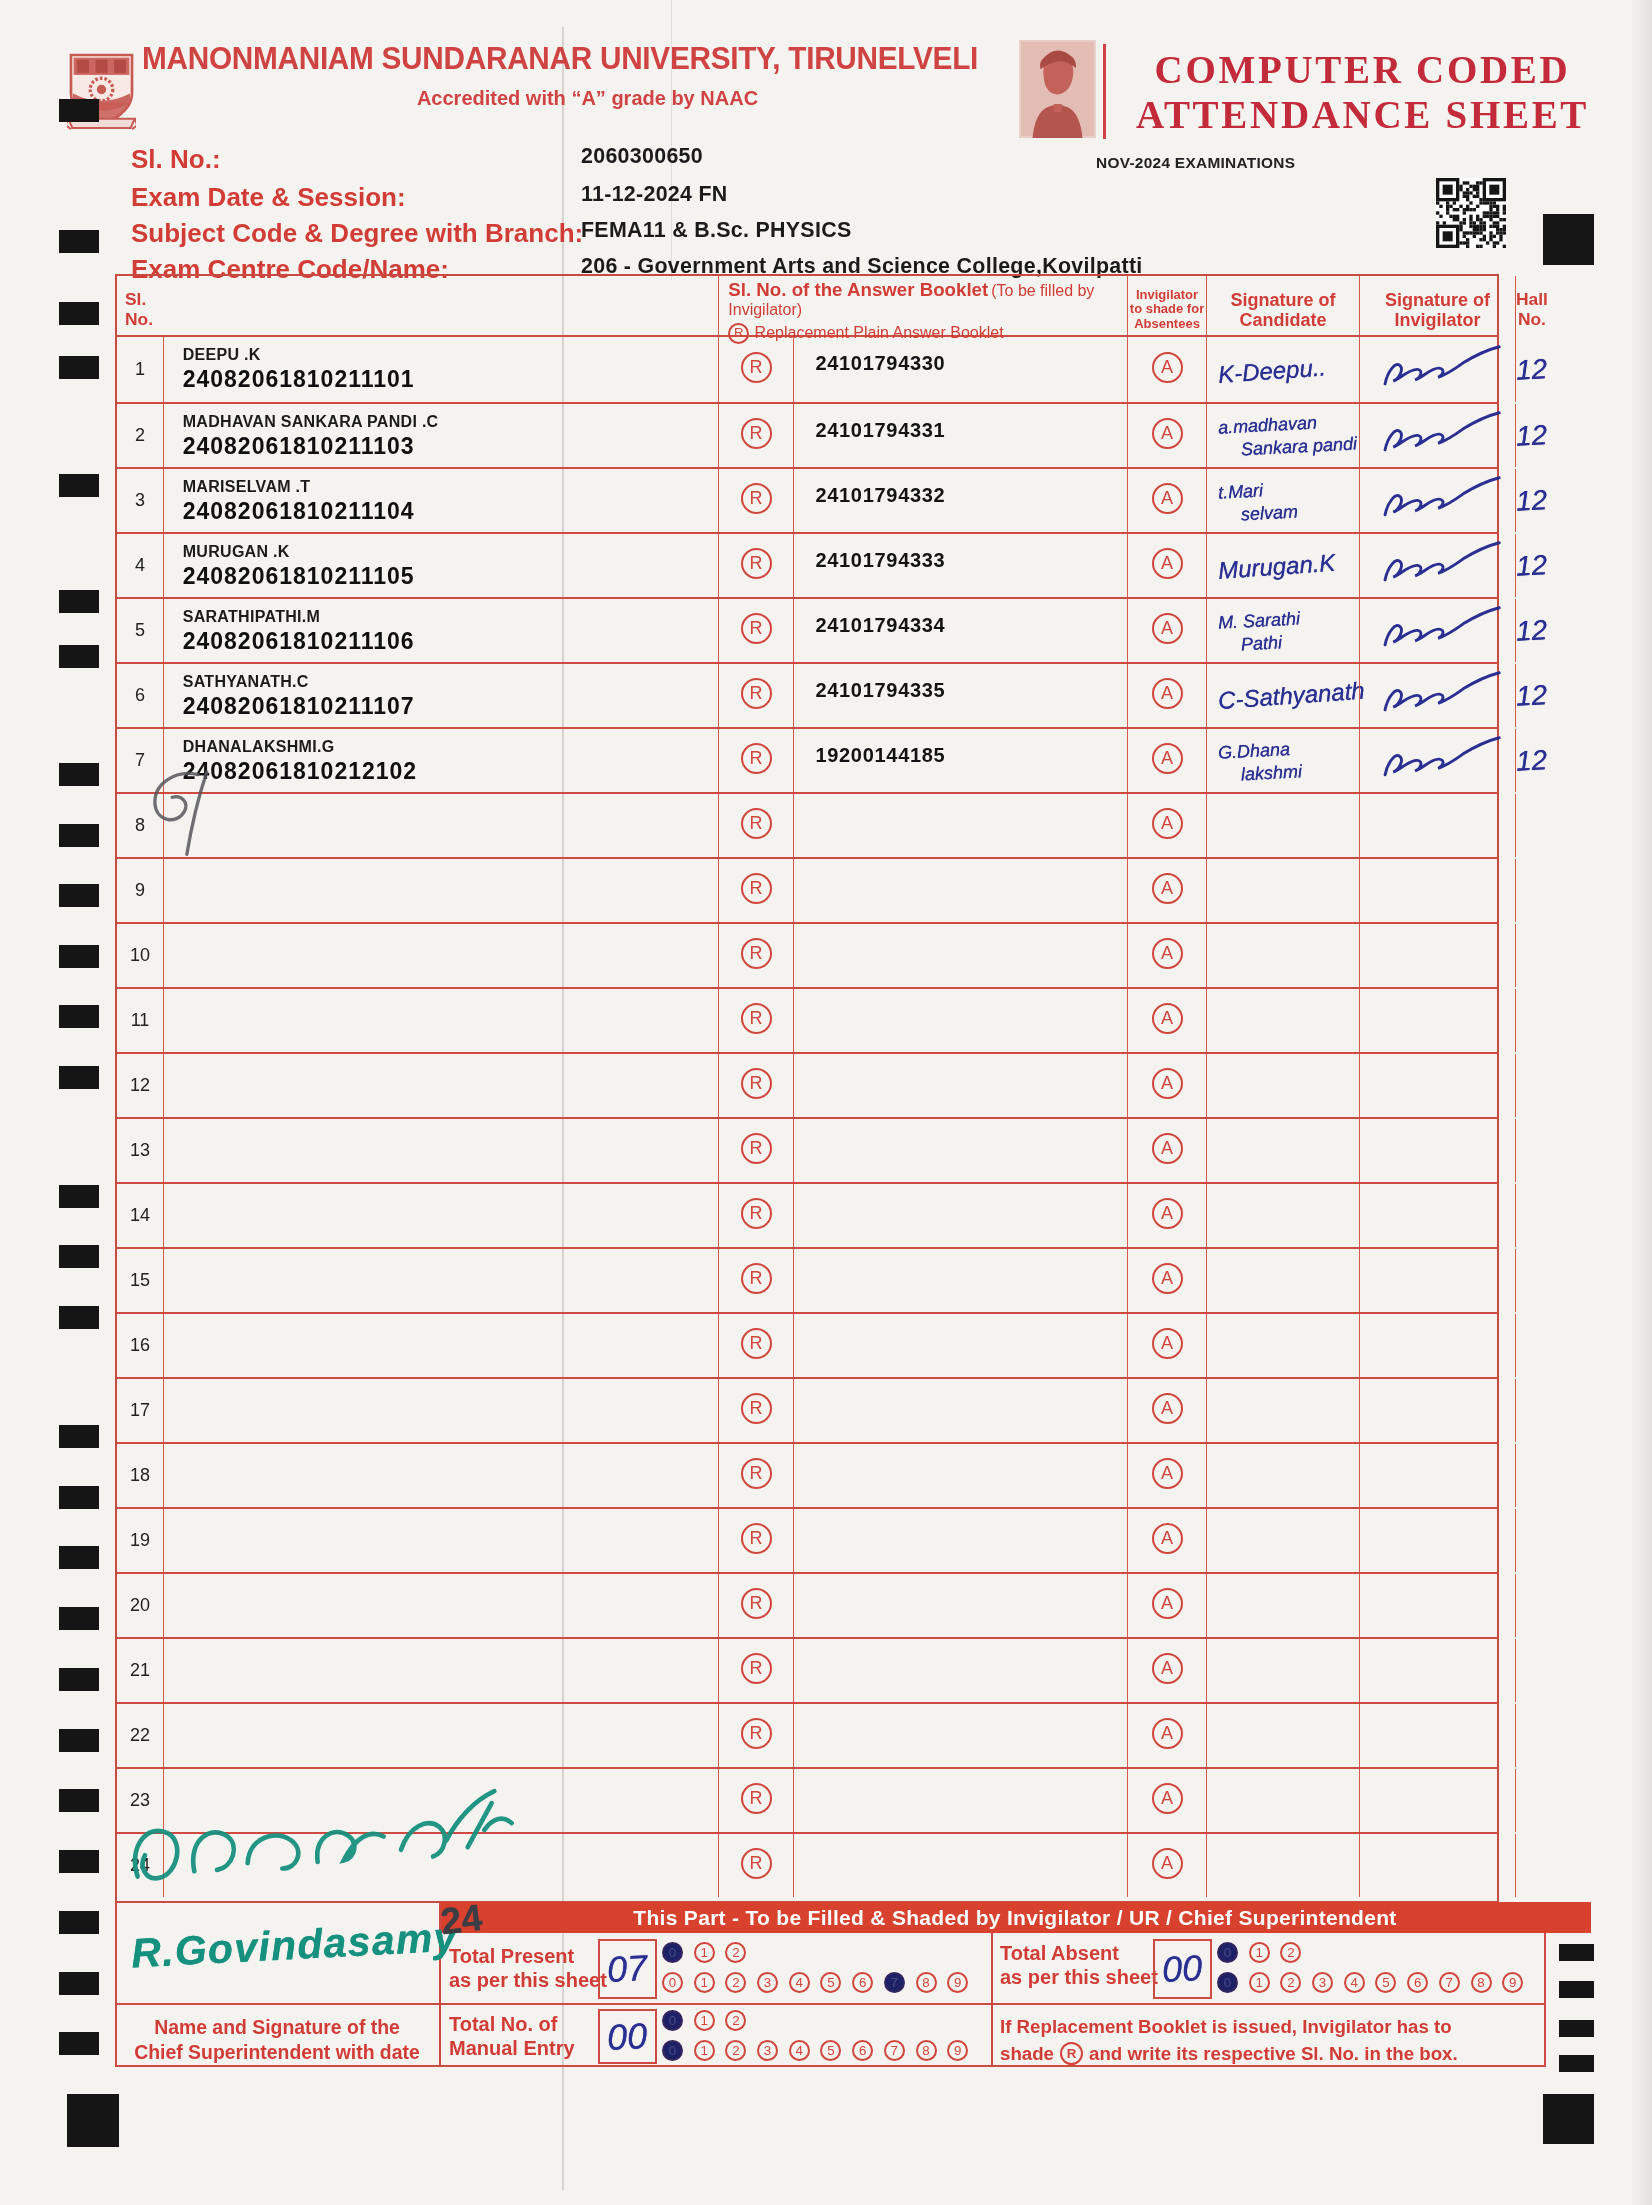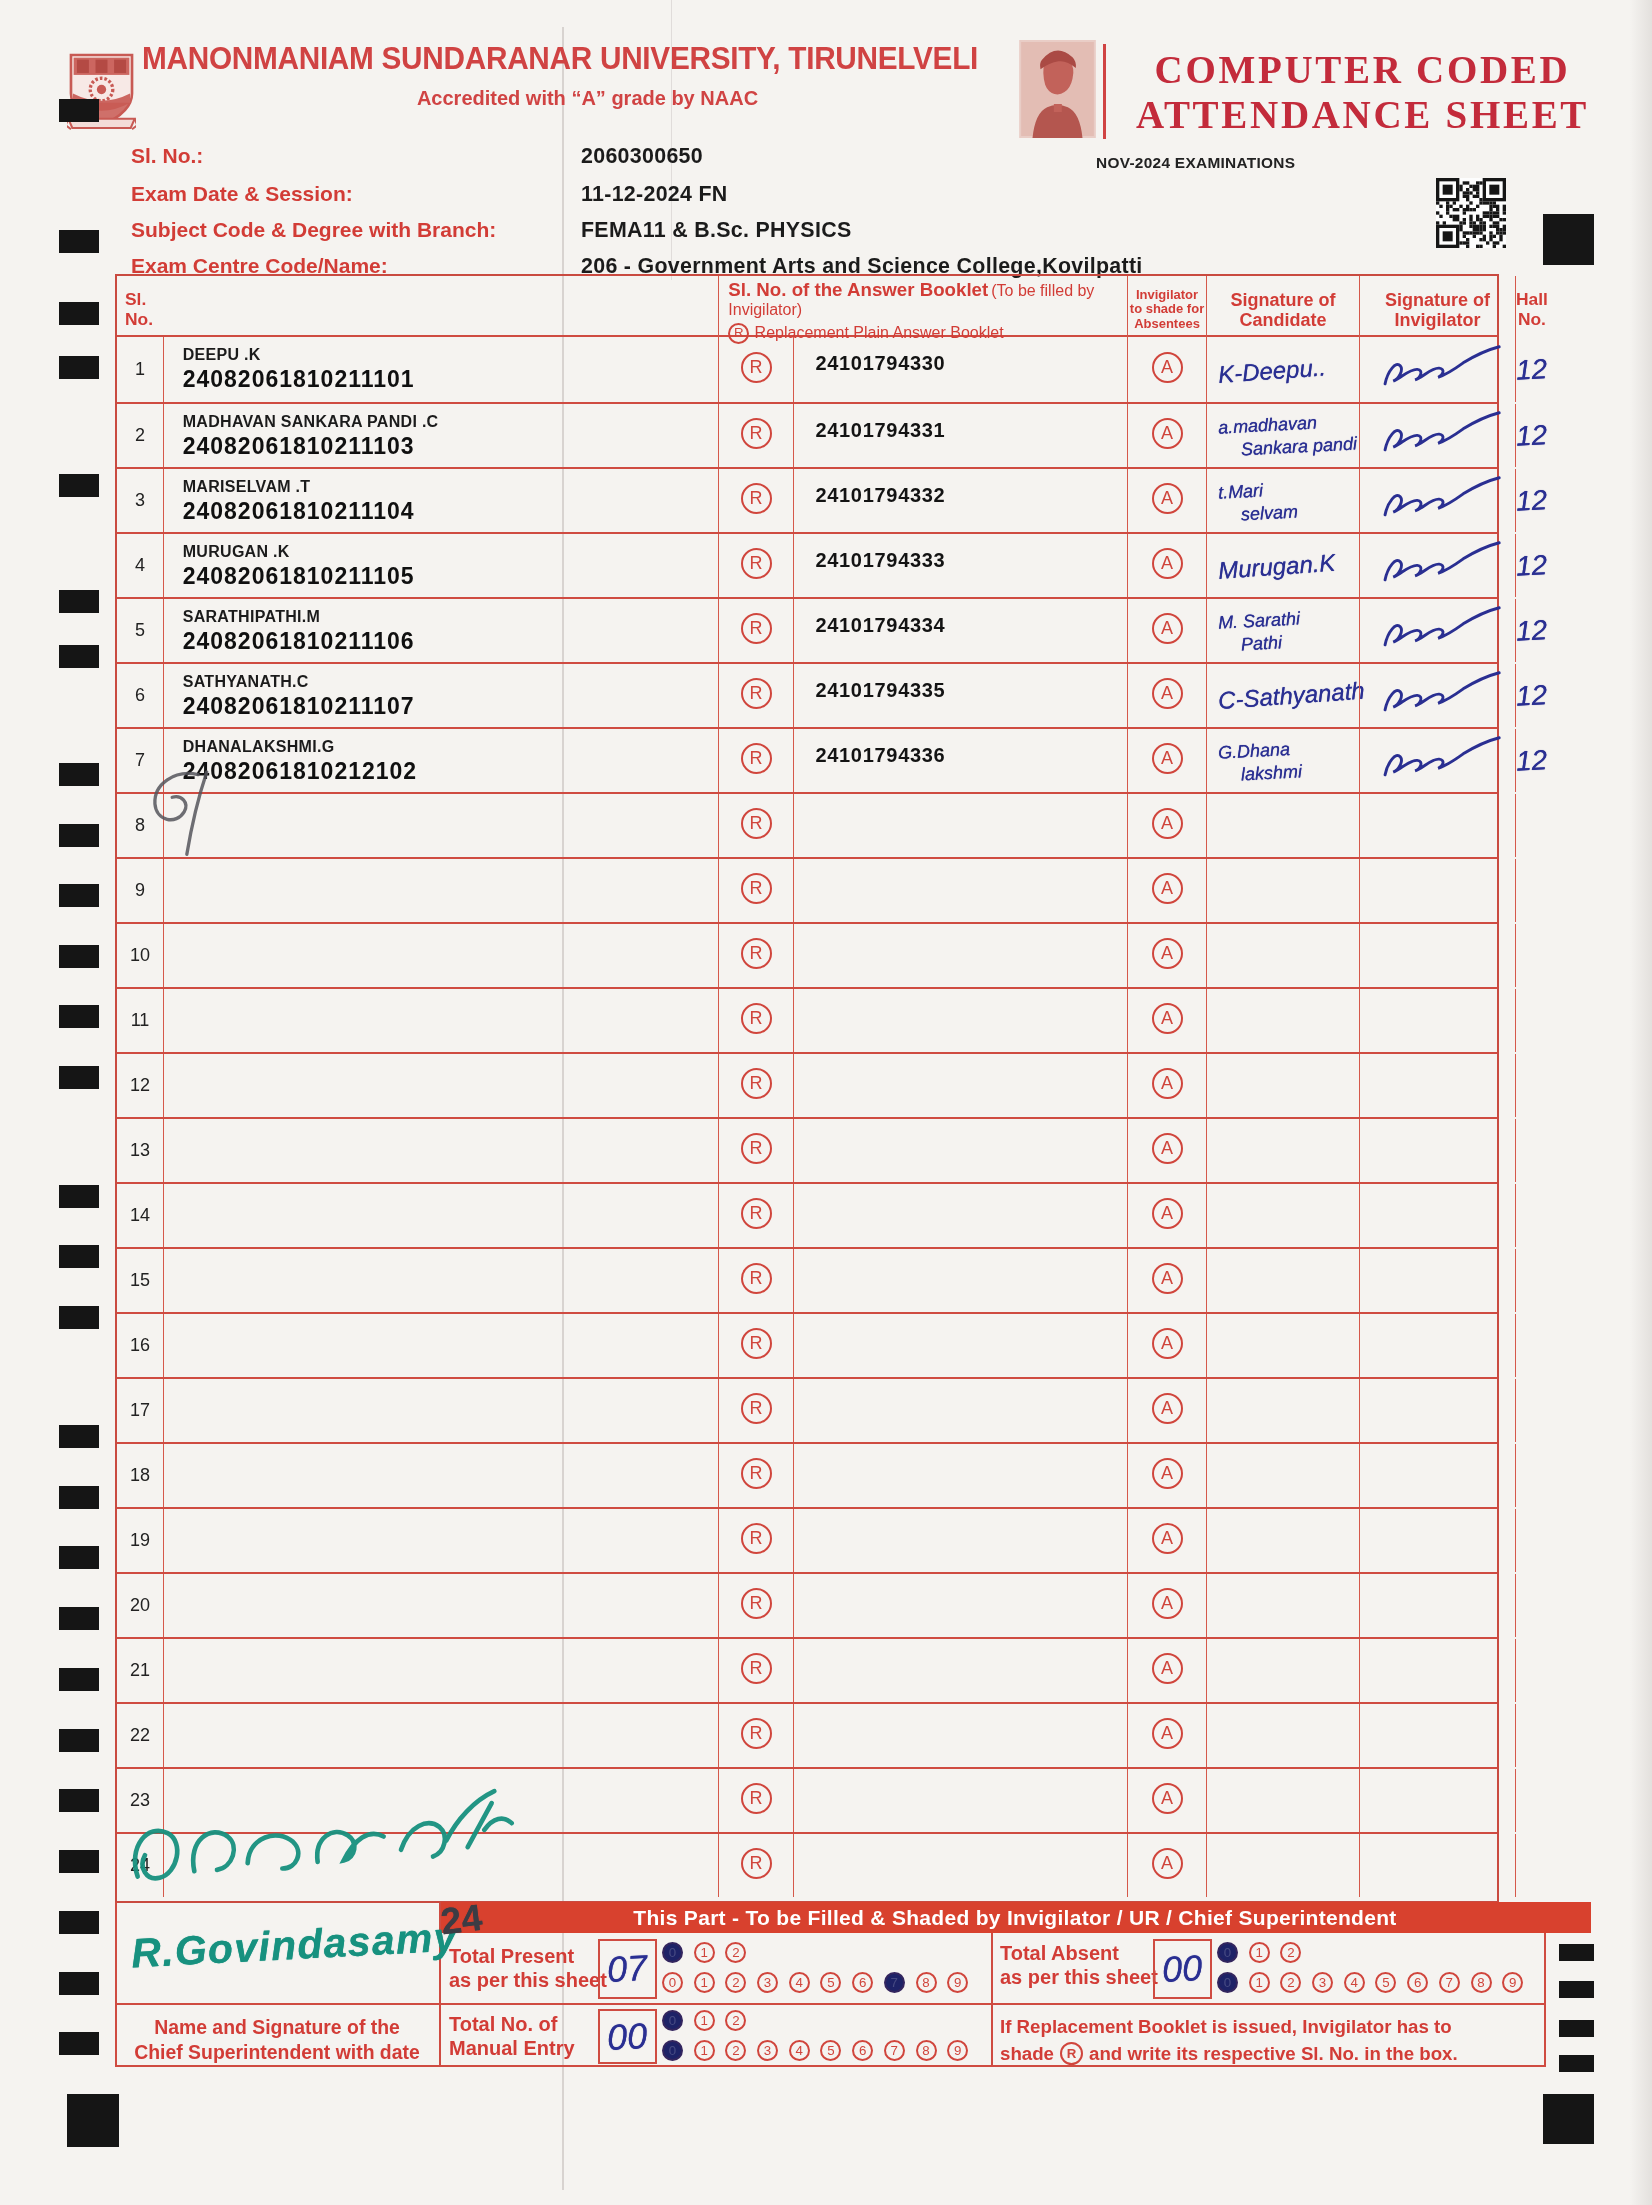--- a/index.html
+++ b/index.html
@@ -19,21 +19,21 @@
   .edge-shade{position:absolute;right:0;top:0;width:23px;height:100%;
     background:linear-gradient(to right, rgba(0,0,0,0), rgba(90,80,75,.12));}
   
   .univ-name{font-size:31px;font-weight:bold;color:#d04343;white-space:nowrap;
     transform:scaleX(.96);transform-origin:left top;letter-spacing:-0.3px;}
   .accred{font-size:20px;font-weight:bold;color:#d04343;text-align:center;}
   .sheet-title{font-family:"Liberation Serif", serif;font-weight:bold;color:#c32b3b;
     font-size:39px;letter-spacing:2.7px;text-align:center;white-space:nowrap;}
   .exam-session{font-size:15.4px;font-weight:bold;color:#222;letter-spacing:0.3px;}
   .red-divider{background:#d04343;}
-  .meta-label{font-size:21px;font-weight:bold;color:var(--rt);white-space:nowrap;}
+  .meta-label{font-size:26px;font-weight:bold;color:var(--rt);white-space:nowrap;}
   .meta-value{font-size:21.4px;font-weight:bold;color:var(--blk);white-space:nowrap;letter-spacing:0.3px;}
   
   .atable{position:absolute;left:115px;top:274px;width:1384px;height:1629px;
     border:2.3px solid #c94a40;background:transparent;}
   .trow{display:grid;grid-template-columns:46px 555px 75px 334px 79px 153px 156px 1fr;
     position:relative;}
   .thead-row{height:61px;}
   .tbody-row{height:65px;border-top:2px solid var(--rl);}
   .cell{position:relative;border-left:1.7px solid #d5584a;overflow:visible;}
   .trow .cell:first-child{border-left:none;}
@@ -519,21 +519,21 @@
           <div class="slno">7</div>
         </div>
         <div class="cell namecell">
           <div class="cand-name">DHANALAKSHMI.G</div>
           <div class="cand-reg">24082061810212102</div>
         </div>
         <div class="cell circ-cell">
           <div class="circ circ-lg">R</div>
         </div>
         <div class="cell">
-          <div class="bookletno">24101794336</div>
+          <div class="bookletno">19200144185</div>
         </div>
         <div class="cell circ-cell">
           <div class="circ circ-lg">A</div>
         </div>
         <div class="cell sigcell">
           <div class="handw sig-l">G.Dhana</div>
           <div class="handw sig-l sig-l2">lakshmi</div>
         </div>
         <div class="cell circ-cell">
           <div class="invsig"><svg width="123" height="39" viewBox="0 0 185 58">

